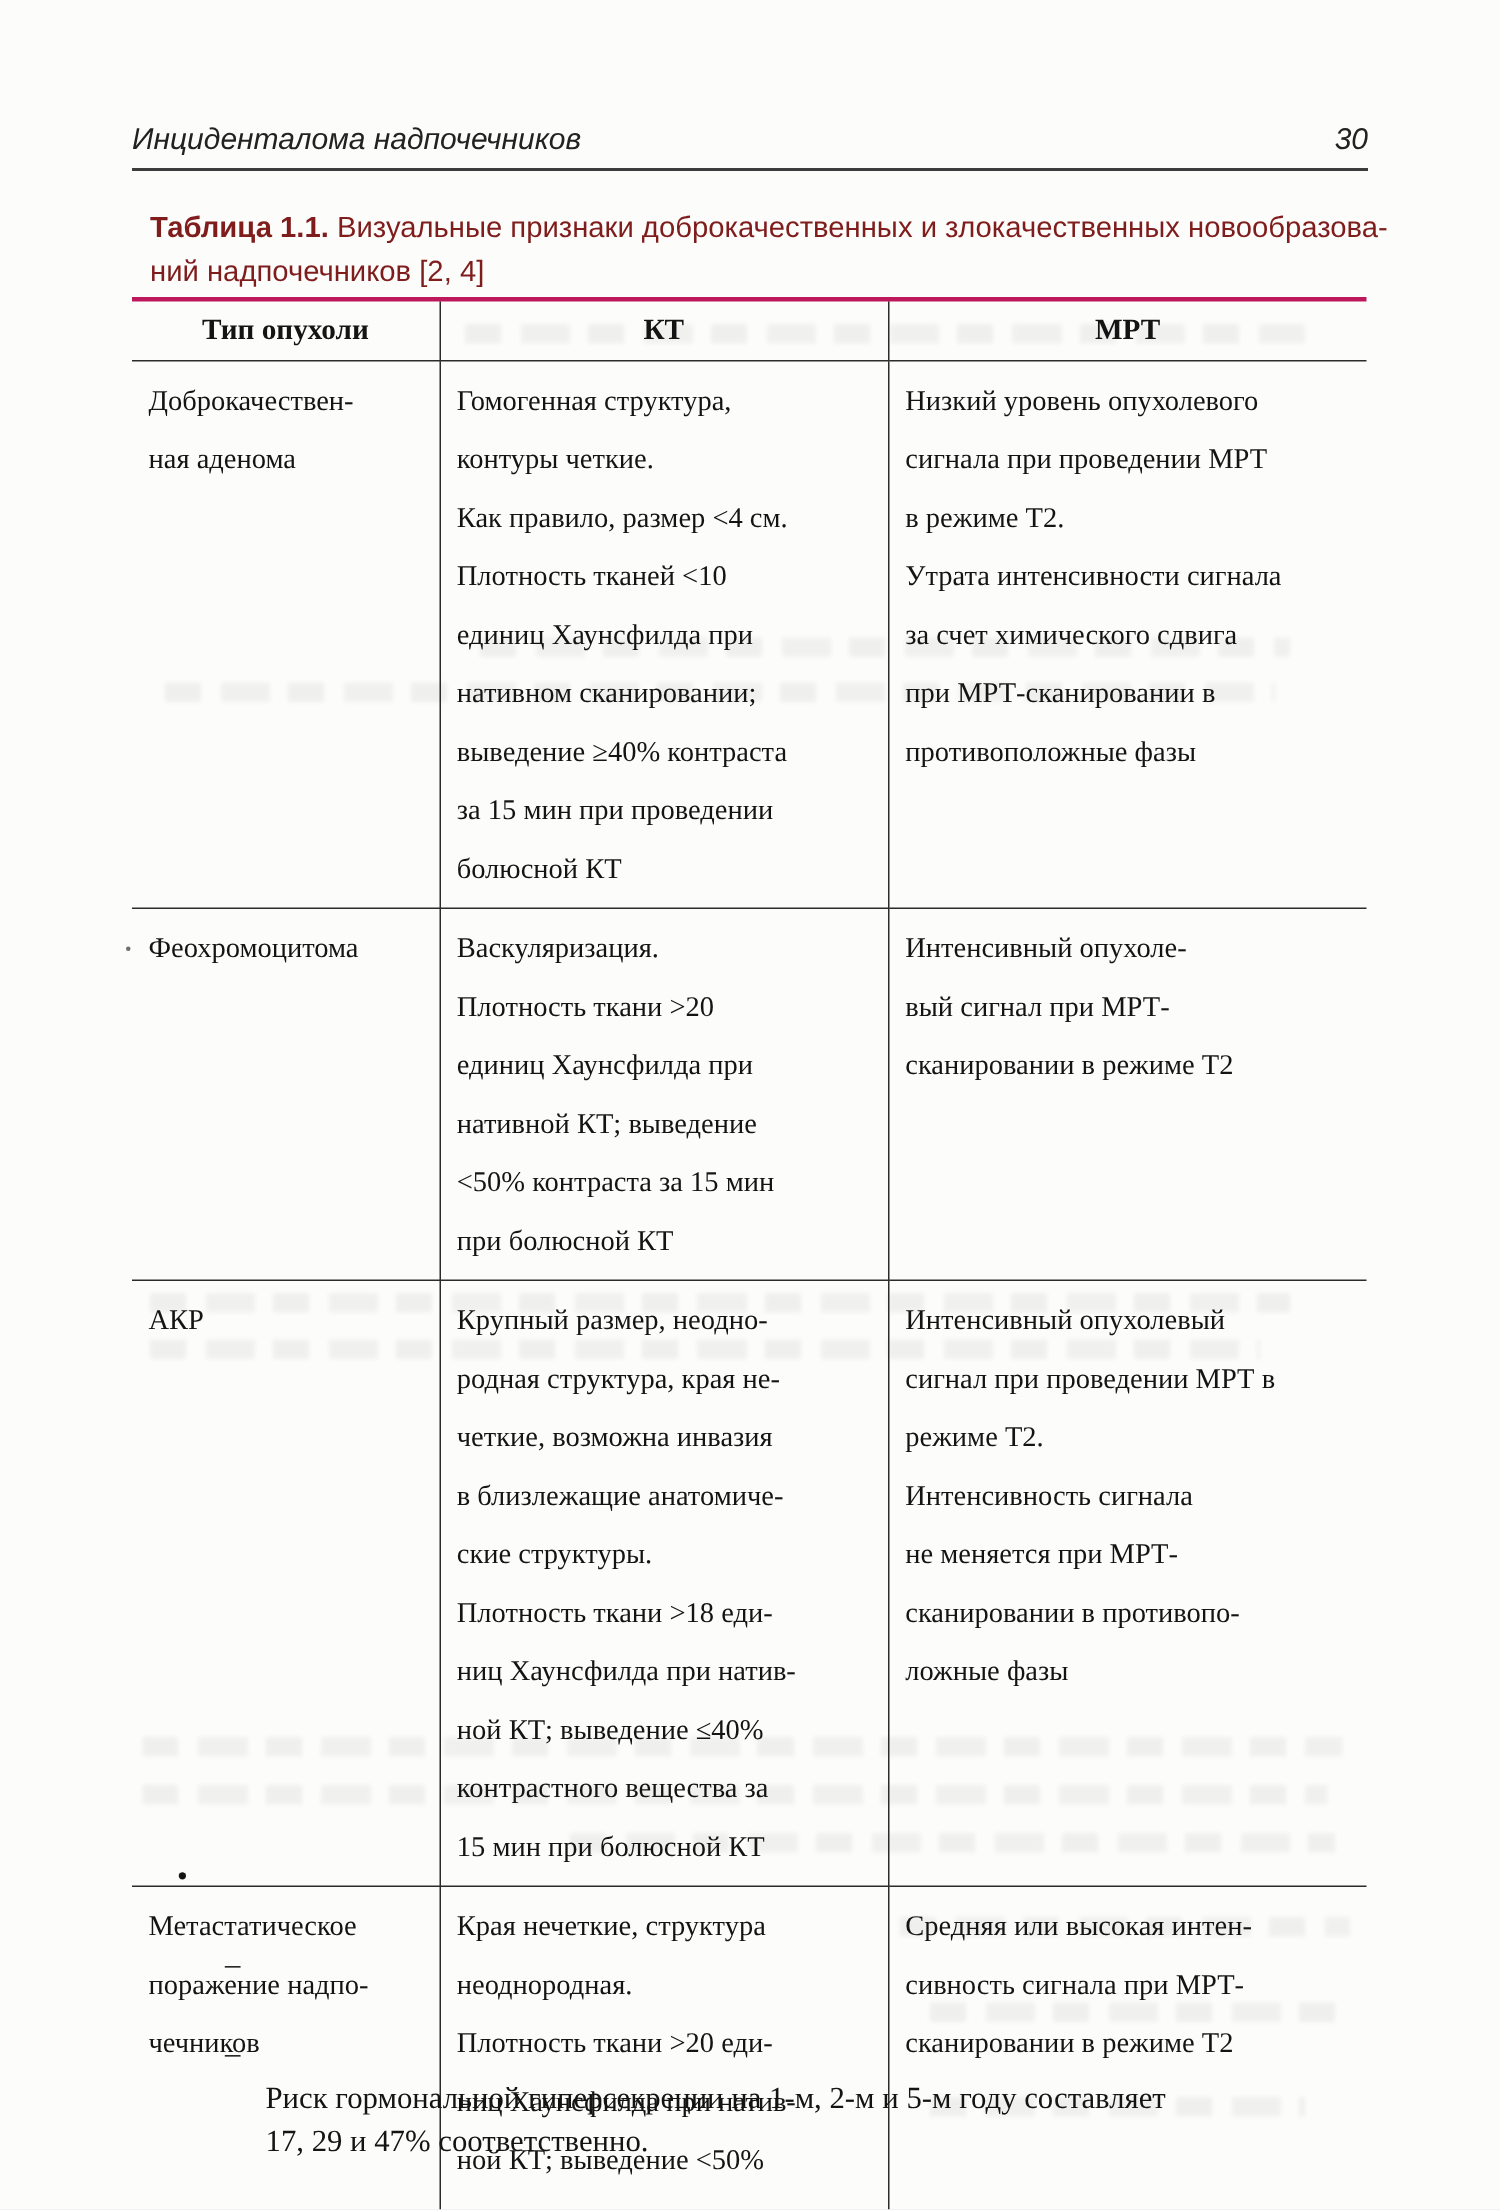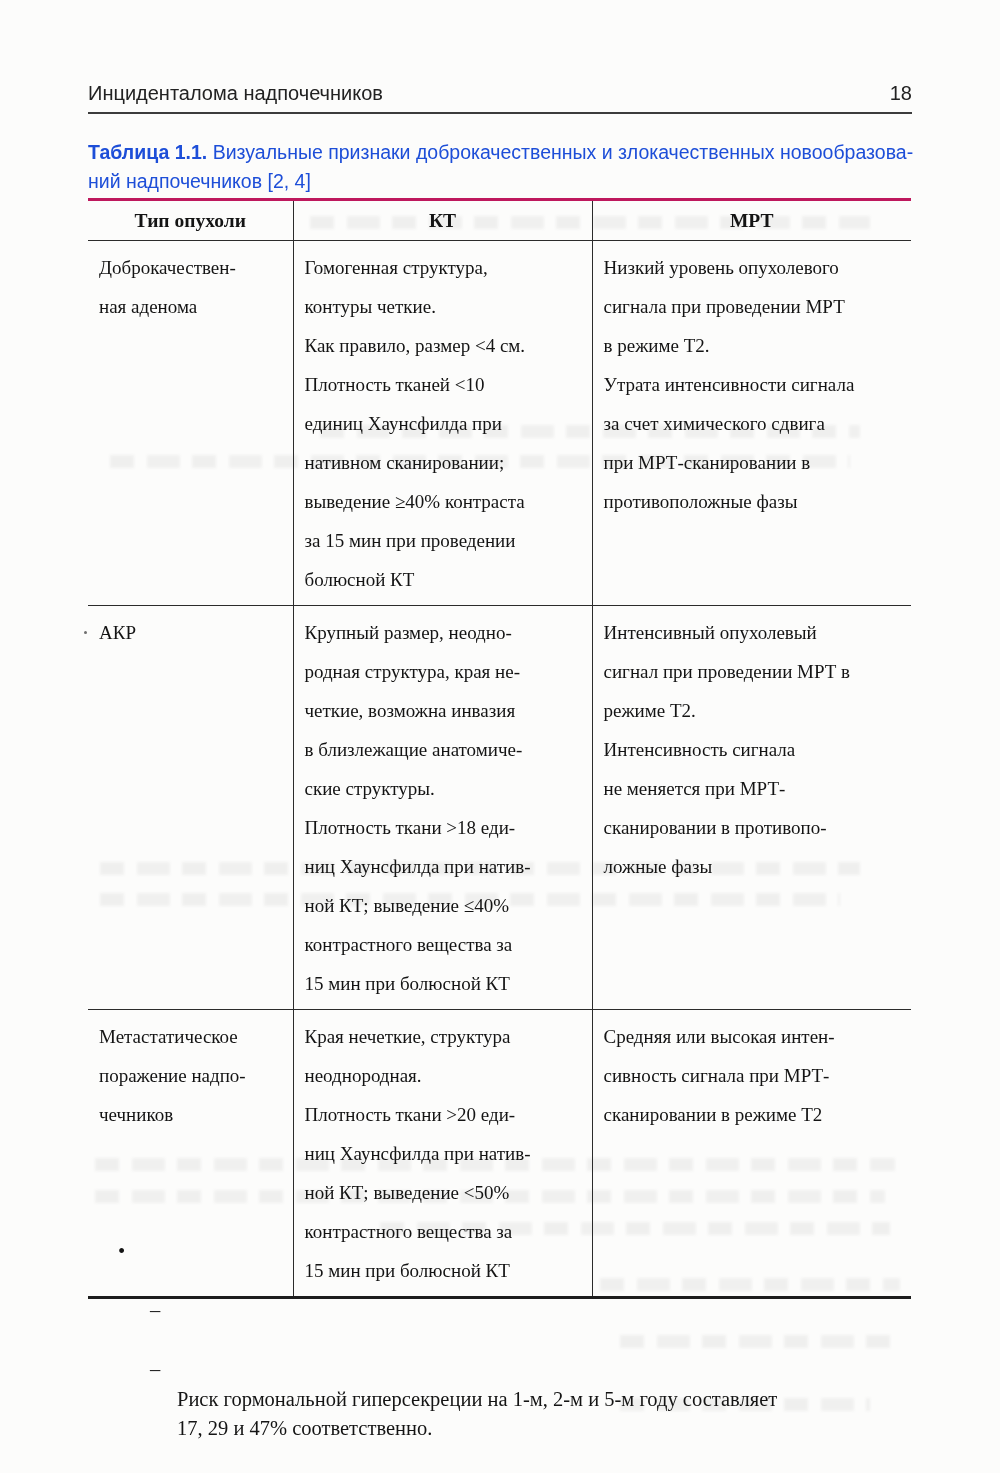--- a/index.html
+++ b/index.html
@@ -4,31 +4,31 @@
 <style>
   html,body{margin:0;padding:0;background:#e9e9e7;}
   .page{
     position:relative;width:1000px;height:1473px;margin:0 auto;
     background:#fcfcfb;color:#1b1b1b;overflow:hidden;
   }
   
   .running-head{
     position:absolute;left:88px;top:82px;width:824px;
     display:flex;justify-content:space-between;align-items:baseline;
-    font-family:"Liberation Sans",sans-serif;font-size:20px;color:#222;
+    font-family:"Liberation Sans",sans-serif;font-size:20px;color:#222;font-style:italic;
   }
   .head-rule{
     position:absolute;left:88px;top:112px;width:824px;height:0;
     border-top:2px solid #3c3c3c;
   }
   
   .caption{
-    position:absolute;left:88px;top:138px;width:830px;margin:0;
+    position:absolute;left:100px;top:138px;width:830px;margin:0;
     font-family:"Liberation Sans",sans-serif;font-size:19.5px;line-height:29px;
-    white-space:pre-line;color:#1d4ed8;
+    white-space:pre-line;color:#7f1d1d;
   }
   .caption b{font-weight:bold;}
   
   table.cmp{
     position:absolute;left:88px;top:198px;width:823px;
     border-collapse:collapse;table-layout:fixed;
     font-family:"Liberation Serif",serif;font-size:19px;color:#141414;
     border-top:3px solid #be185d;border-bottom:3px solid #1d1d1d;
   }
   table.cmp th{
@@ -85,21 +85,21 @@
   <div class="ghost" style="left:95px;top:1158px;width:800px;"></div>
   <div class="ghost" style="left:95px;top:1190px;width:790px;"></div>
   <div class="ghost" style="left:380px;top:1222px;width:510px;"></div>
   <div class="ghost" style="left:600px;top:1278px;width:300px;"></div>
   <div class="ghost" style="left:620px;top:1335px;width:270px;"></div>
   <div class="ghost" style="left:620px;top:1398px;width:250px;"></div>
   <div class="speck"></div>
 
   <div class="running-head">
     <span>Инциденталома надпочечников</span>
-    <span>18</span>
+    <span>30</span>
   </div>
   <div class="head-rule"></div>
 
   <p class="caption"><b>Таблица 1.1.</b><span> Визуальные признаки доброкачественных и злокачественных новообразова-
 ний надпочечников [2, 4]</span></p>
 
   <table class="cmp">
     <colgroup>
       <col style="width:205px">
       <col style="width:299px">
@@ -126,20 +126,32 @@
 за 15 мин при проведении
 болюсной КТ</td>
         <td>Низкий уровень опухолевого
 сигнала при проведении МРТ
 в режиме Т2.
 Утрата интенсивности сигнала
 за счет химического сдвига
 при МРТ-сканировании в
 противоположные фазы</td>
       </tr>
+      <tr class="r2">
+        <td>Феохромоцитома</td>
+        <td>Васкуляризация.
+Плотность ткани &gt;20
+единиц Хаунсфилда при
+нативной КТ; выведение
+&lt;50% контраста за 15 мин
+при болюсной КТ</td>
+        <td>Интенсивный опухоле-
+вый сигнал при МРТ-
+сканировании в режиме Т2</td>
+      </tr>
       <tr class="r3">
         <td>АКР</td>
         <td>Крупный размер, неодно-
 родная структура, края не-
 четкие, возможна инвазия
 в близлежащие анатомиче-
 ские структуры.
 Плотность ткани &gt;18 еди-
 ниц Хаунсфилда при натив-
 ной КТ; выведение ≤40%

